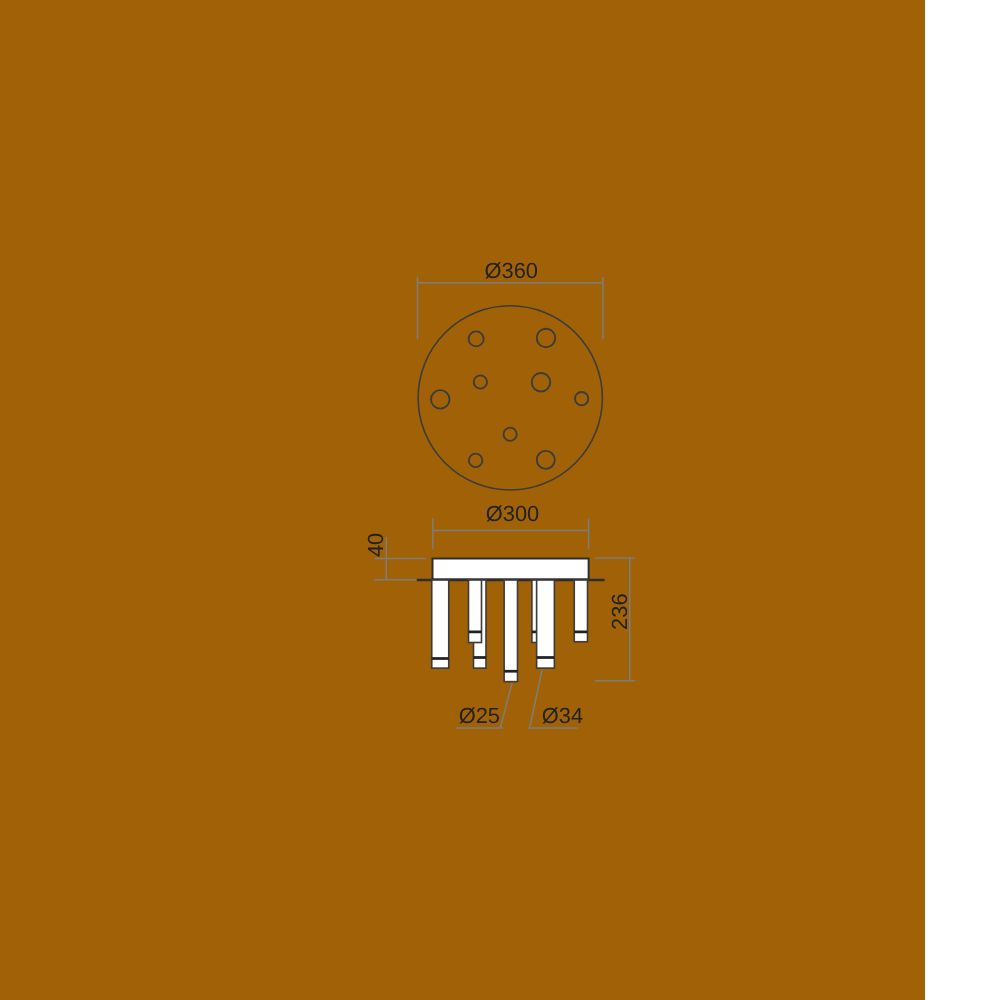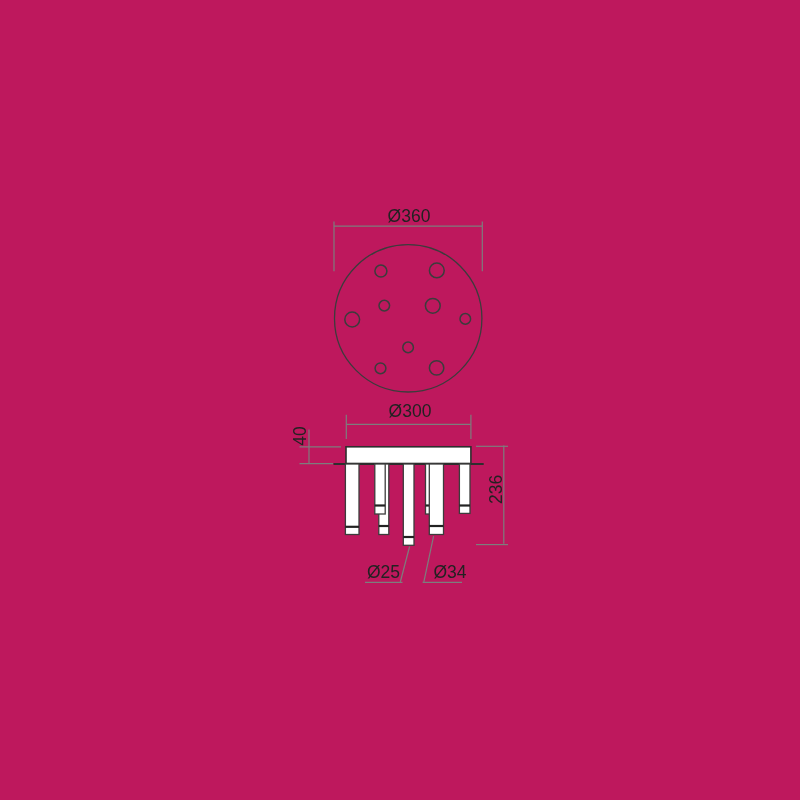--- a/index.html
+++ b/index.html
@@ -1,16 +1,16 @@
 <!DOCTYPE html>
 <html><head>
 <meta charset="utf-8">
 <style>
   html,body{margin:0;padding:0;background:#ffffff;}
-  .page{width:800px;height:800px;position:relative;background:#be185d;overflow:hidden;}
+  .page{width:740px;height:800px;position:relative;background:#a16207;overflow:hidden;}
   svg{display:block;}
   text{font-family:"Liberation Sans", sans-serif;fill:#222222;}
 </style>
 </head>
 <body>
 <div class="page">
 <svg width="800" height="800" viewBox="0 0 800 800" style="filter:blur(0.45px)">
 
   <text x="409" y="222" font-size="17.5" text-anchor="middle">Ø360</text>
 

